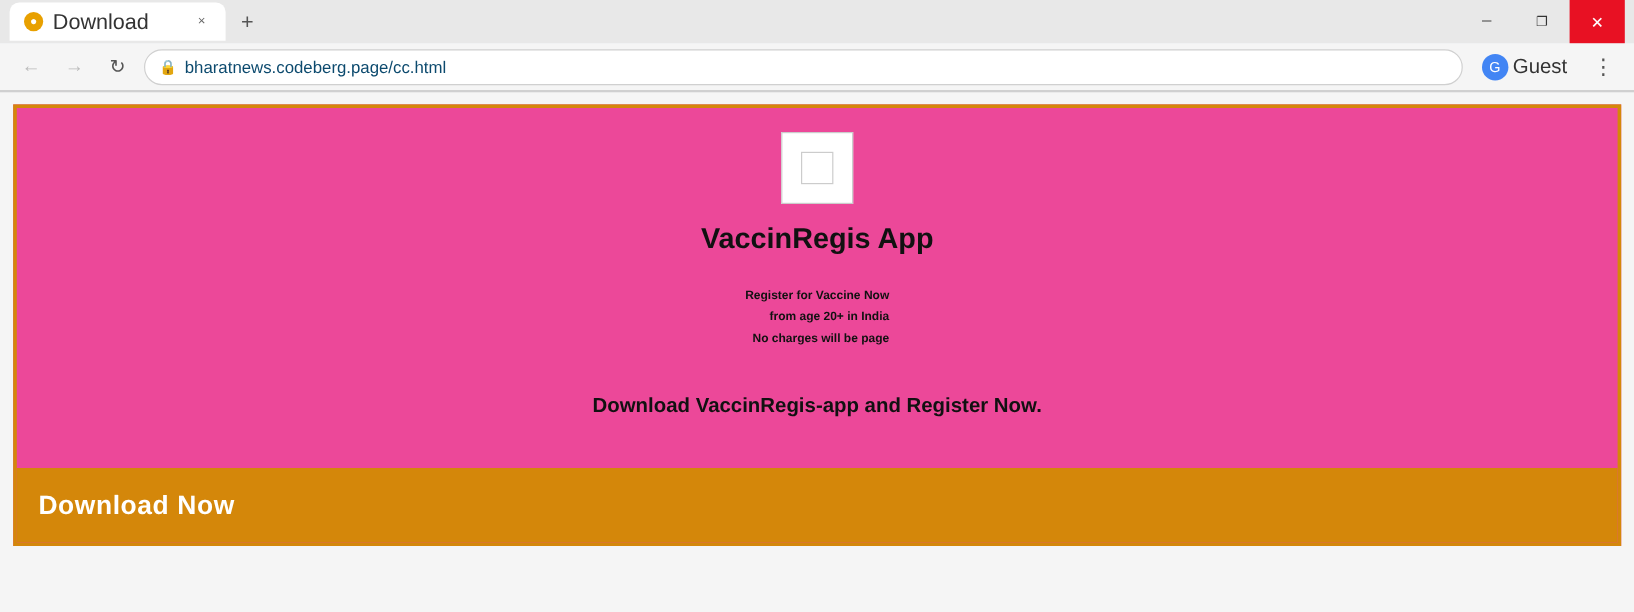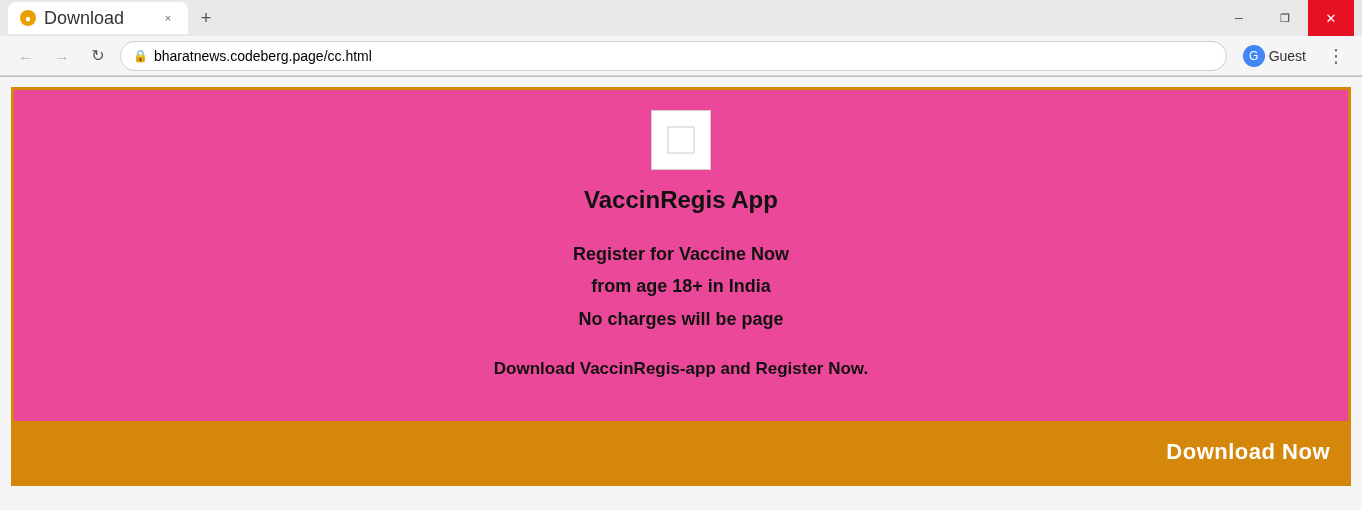--- a/index.html
+++ b/index.html
@@ -152,21 +152,21 @@
       gap: 6px;
     }
 
     .lock-icon {
       font-size: 12px;
       color: #666;
     }
 
     .url-text {
       font-size: 14px;
-      color: #000000;
+      color: #0c4a6e;
       flex: 1;
     }
 
     .address-bar-right {
       display: flex;
       align-items: center;
       gap: 8px;
     }
 
     .profile-btn {
@@ -184,21 +184,21 @@
       border-radius: 50%;
       background: #4285f4;
       display: flex;
       align-items: center;
       justify-content: center;
       font-size: 12px;
       color: white;
     }
 
     .profile-name {
-      font-size: 14px;
+      font-size: 17px;
       color: #333;
     }
 
     .menu-btn {
       width: 28px;
       height: 28px;
       border-radius: 50%;
       display: flex;
       align-items: center;
       justify-content: center;
@@ -248,46 +248,46 @@
     }
 
     .app-title {
       font-size: 24px;
       font-weight: bold;
       color: #111;
       margin-bottom: 24px;
     }
 
     .app-description {
-      font-size: 18px;
+      font-size: 10px;
       font-weight: bold;
       color: #111;
-      text-align: center;
+      text-align: right;
       line-height: 1.8;
-      margin-bottom: 24px;
+      margin-bottom: 36px;
     }
 
     .app-cta {
       font-size: 17px;
       font-weight: bold;
       color: #111;
       text-align: center;
       margin-bottom: 12px;
     }
 
     .download-btn {
       width: 100%;
       background: #d4870a;
       color: white;
       font-size: 22px;
       font-weight: bold;
       padding: 18px;
       border: none;
       cursor: pointer;
-      text-align: right;
+      text-align: left;
       letter-spacing: 0.5px;
     }
 
     
     .window-controls {
       display: flex;
       align-items: center;
       margin-left: auto;
     }
   </style>
@@ -343,20 +343,20 @@
   <div class="card">
     <div class="card-body">
       <div class="app-logo">
         <svg width="30" height="30" viewBox="0 0 30 30">
           <rect x="2" y="2" width="26" height="26" fill="none" stroke="#ccc" stroke-width="1"></rect>
         </svg>
       </div>
       <div class="app-title">VaccinRegis App</div>
       <div class="app-description">
         <span>Register for Vaccine Now</span><br>
-        <span>from age 18+ in India</span><br>
+        <span>from age 20+ in India</span><br>
         <span>No charges will be page</span>
       </div>
       <div class="app-cta">Download VaccinRegis-app and Register Now.</div>
     </div>
     <button class="download-btn">Download Now</button>
   </div>
 </div>
 
 </body></html>

